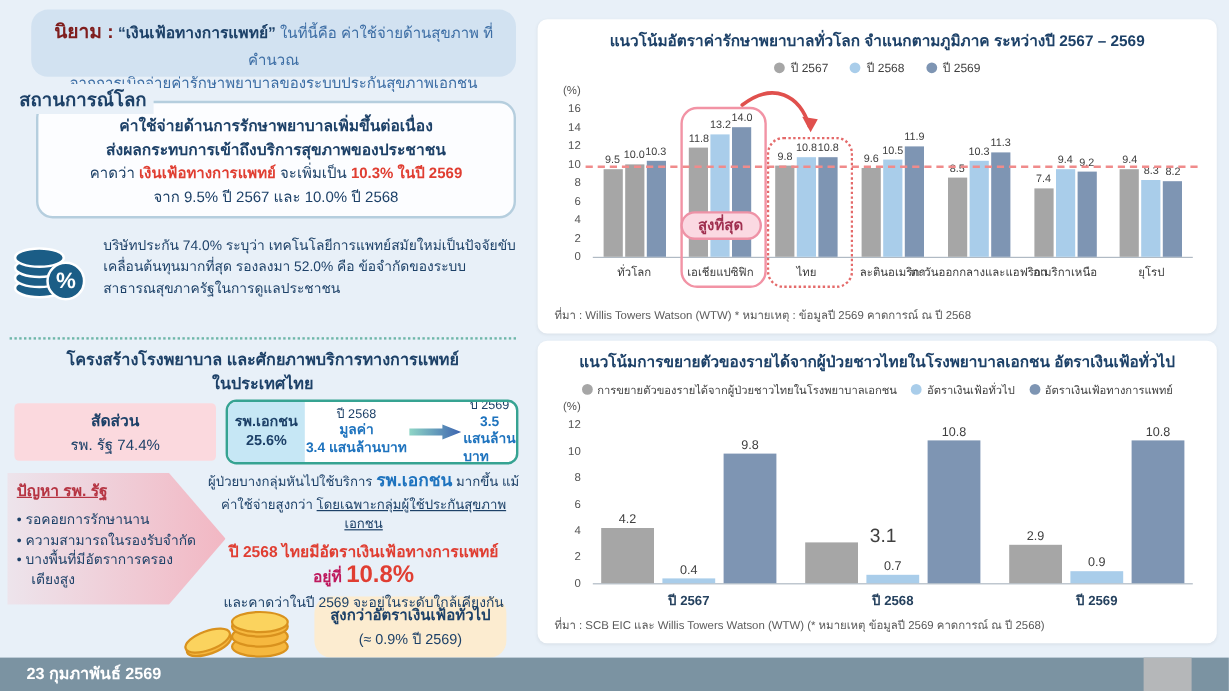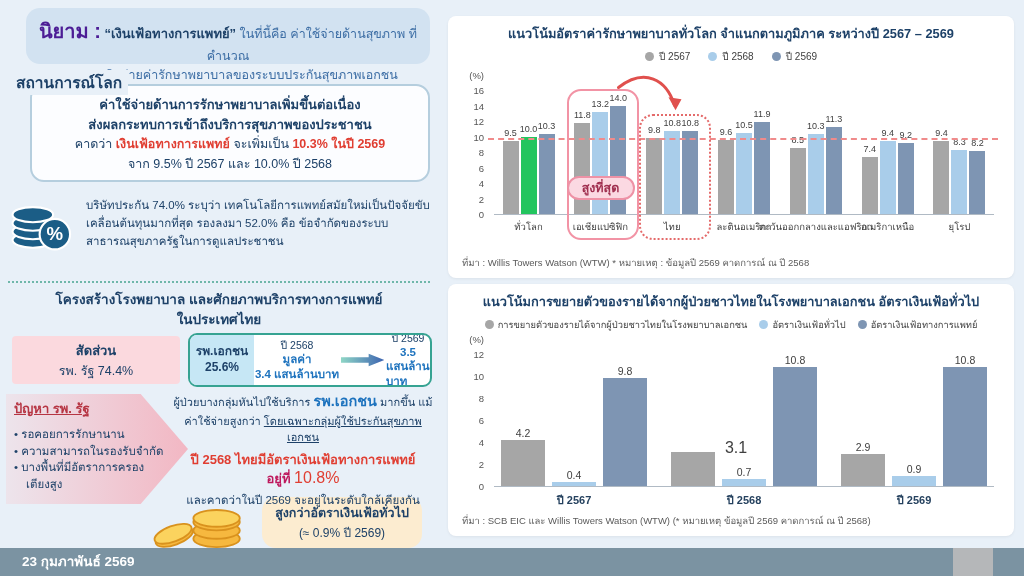--- a/index.html
+++ b/index.html
@@ -4,21 +4,21 @@
 <style>
   html,body{margin:0;padding:0;width:1024px;height:576px;overflow:hidden;
     font-family:"Liberation Sans","DejaVu Sans",sans-serif;background:#e8f0f8;}
   .abs{position:absolute;}
   .red{color:#e03e32;}
   b,strong{font-weight:bold;}
 
   
   #def-box{left:26px;top:8px;width:404px;height:56px;background:#d2e2f1;border-radius:14px;
     text-align:center;padding:8px 12px;box-sizing:border-box;font-size:12.5px;color:#3d6ea5;line-height:1.55;}
-  #def-box .deflabel{font-size:20px;font-weight:bold;color:#4c1d95;}
+  #def-box .deflabel{font-size:16px;font-weight:bold;color:#7f1d1d;}
   #def-box .defterm{font-size:13px;font-weight:bold;color:#1d4168;}
 
   #sit-label{left:10px;top:70px;font-size:15.5px;font-weight:bold;color:#1d4168;background:#e8f0f8;
     padding:0 6px;z-index:3;}
   #sit-box{left:30px;top:84px;width:400px;height:98px;border:2px solid #b5cede;border-radius:14px;
     background:#fcfdff;box-sizing:border-box;text-align:center;padding-top:9px;z-index:1;}
   #sit-box .bl{font-size:13px;font-weight:bold;color:#1d4168;line-height:1.5;}
   #sit-box .rl{font-size:12.5px;color:#1d4168;line-height:1.6;}
 
   #insurer{left:10px;top:194px;width:422px;display:flex;align-items:center;gap:10px;}
@@ -53,21 +53,21 @@
   #prob-content .ptitle{font-size:13px;font-weight:bold;color:#b63543;text-decoration:underline;margin-bottom:7px;}
   #prob-content .bullet{font-size:11.5px;color:#1d4168;line-height:1.45;padding-left:12px;text-indent:-12px;}
   #prob-content .bullet::before{content:"•  ";}
 
   #shift{left:172px;top:391px;width:262px;text-align:center;z-index:2;color:#1d4168;}
   #shift .s1{font-size:11px;line-height:1.5;}
   #shift .hosp{font-size:14.5px;font-weight:bold;color:#1e73be;}
   #shift .u{text-decoration:underline;}
   #shift .r1{font-size:13px;font-weight:bold;color:#e03e32;margin-top:5px;line-height:1.35;}
   #shift .r2pre{font-size:13px;font-weight:bold;color:#be185d;}
-  #shift .r2val{font-size:16px;font-weight:normal;color:#e03e32;}
+  #shift .r2val{font-size:20px;font-weight:bold;color:#e03e32;}
   #shift .tail{font-size:11.5px;margin-top:2px;}
 
   #coins-gold{left:142px;top:497px;}
   #callout{left:262px;top:497px;width:160px;background:#fcecd0;border-radius:14px;text-align:center;
     padding:6px 6px;box-sizing:border-box;color:#1d4168;}
   #callout .c1{font-size:12.5px;font-weight:bold;}
   #callout .c2{font-size:12px;}
 
   #footer{left:0;bottom:0;width:1024px;height:28px;background:#7b93a2;}
   #footer .date{position:absolute;left:22px;top:0;line-height:28px;color:#fff;font-weight:bold;font-size:13.5px;text-align:center;}
@@ -246,21 +246,21 @@
         <span class="tick" style="bottom: 56px;">8</span>
         <span class="tick" style="bottom: 71.5px;">10</span>
         <span class="tick" style="bottom: 87px;">12</span>
         <span class="tick" style="bottom: 102.5px;">14</span>
         <span class="tick" style="bottom: 118px;">16</span>
         <span class="tick" style="bottom: 133px;">(%)</span>
         <div class="bargroup" style="width: 69px; gap: 2px;">
           <div class="bar" style="width: 16px; height: 73.625px; background: rgb(166, 166, 166);">
             <span class="val" style="font-size: 9px;">9.5</span>
           </div>
-          <div class="bar" style="width: 16px; height: 77.5px; background: #22c55e;">
+          <div class="bar" style="width: 16px; height: 77.5px; background: #a3a3a3;">
             <span class="val" style="font-size: 9px;">10.0</span>
           </div>
           <div class="bar" style="width: 16px; height: 79.825px; background: rgb(126, 149, 179);">
             <span class="val" style="font-size: 9px;">10.3</span>
           </div>
         </div>
         <div class="bargroup" style="width: 69px; gap: 2px;">
           <div class="bar" style="width: 16px; height: 91.45px; background: rgb(166, 166, 166);">
             <span class="val" style="font-size: 9px;">11.8</span>
           </div>

